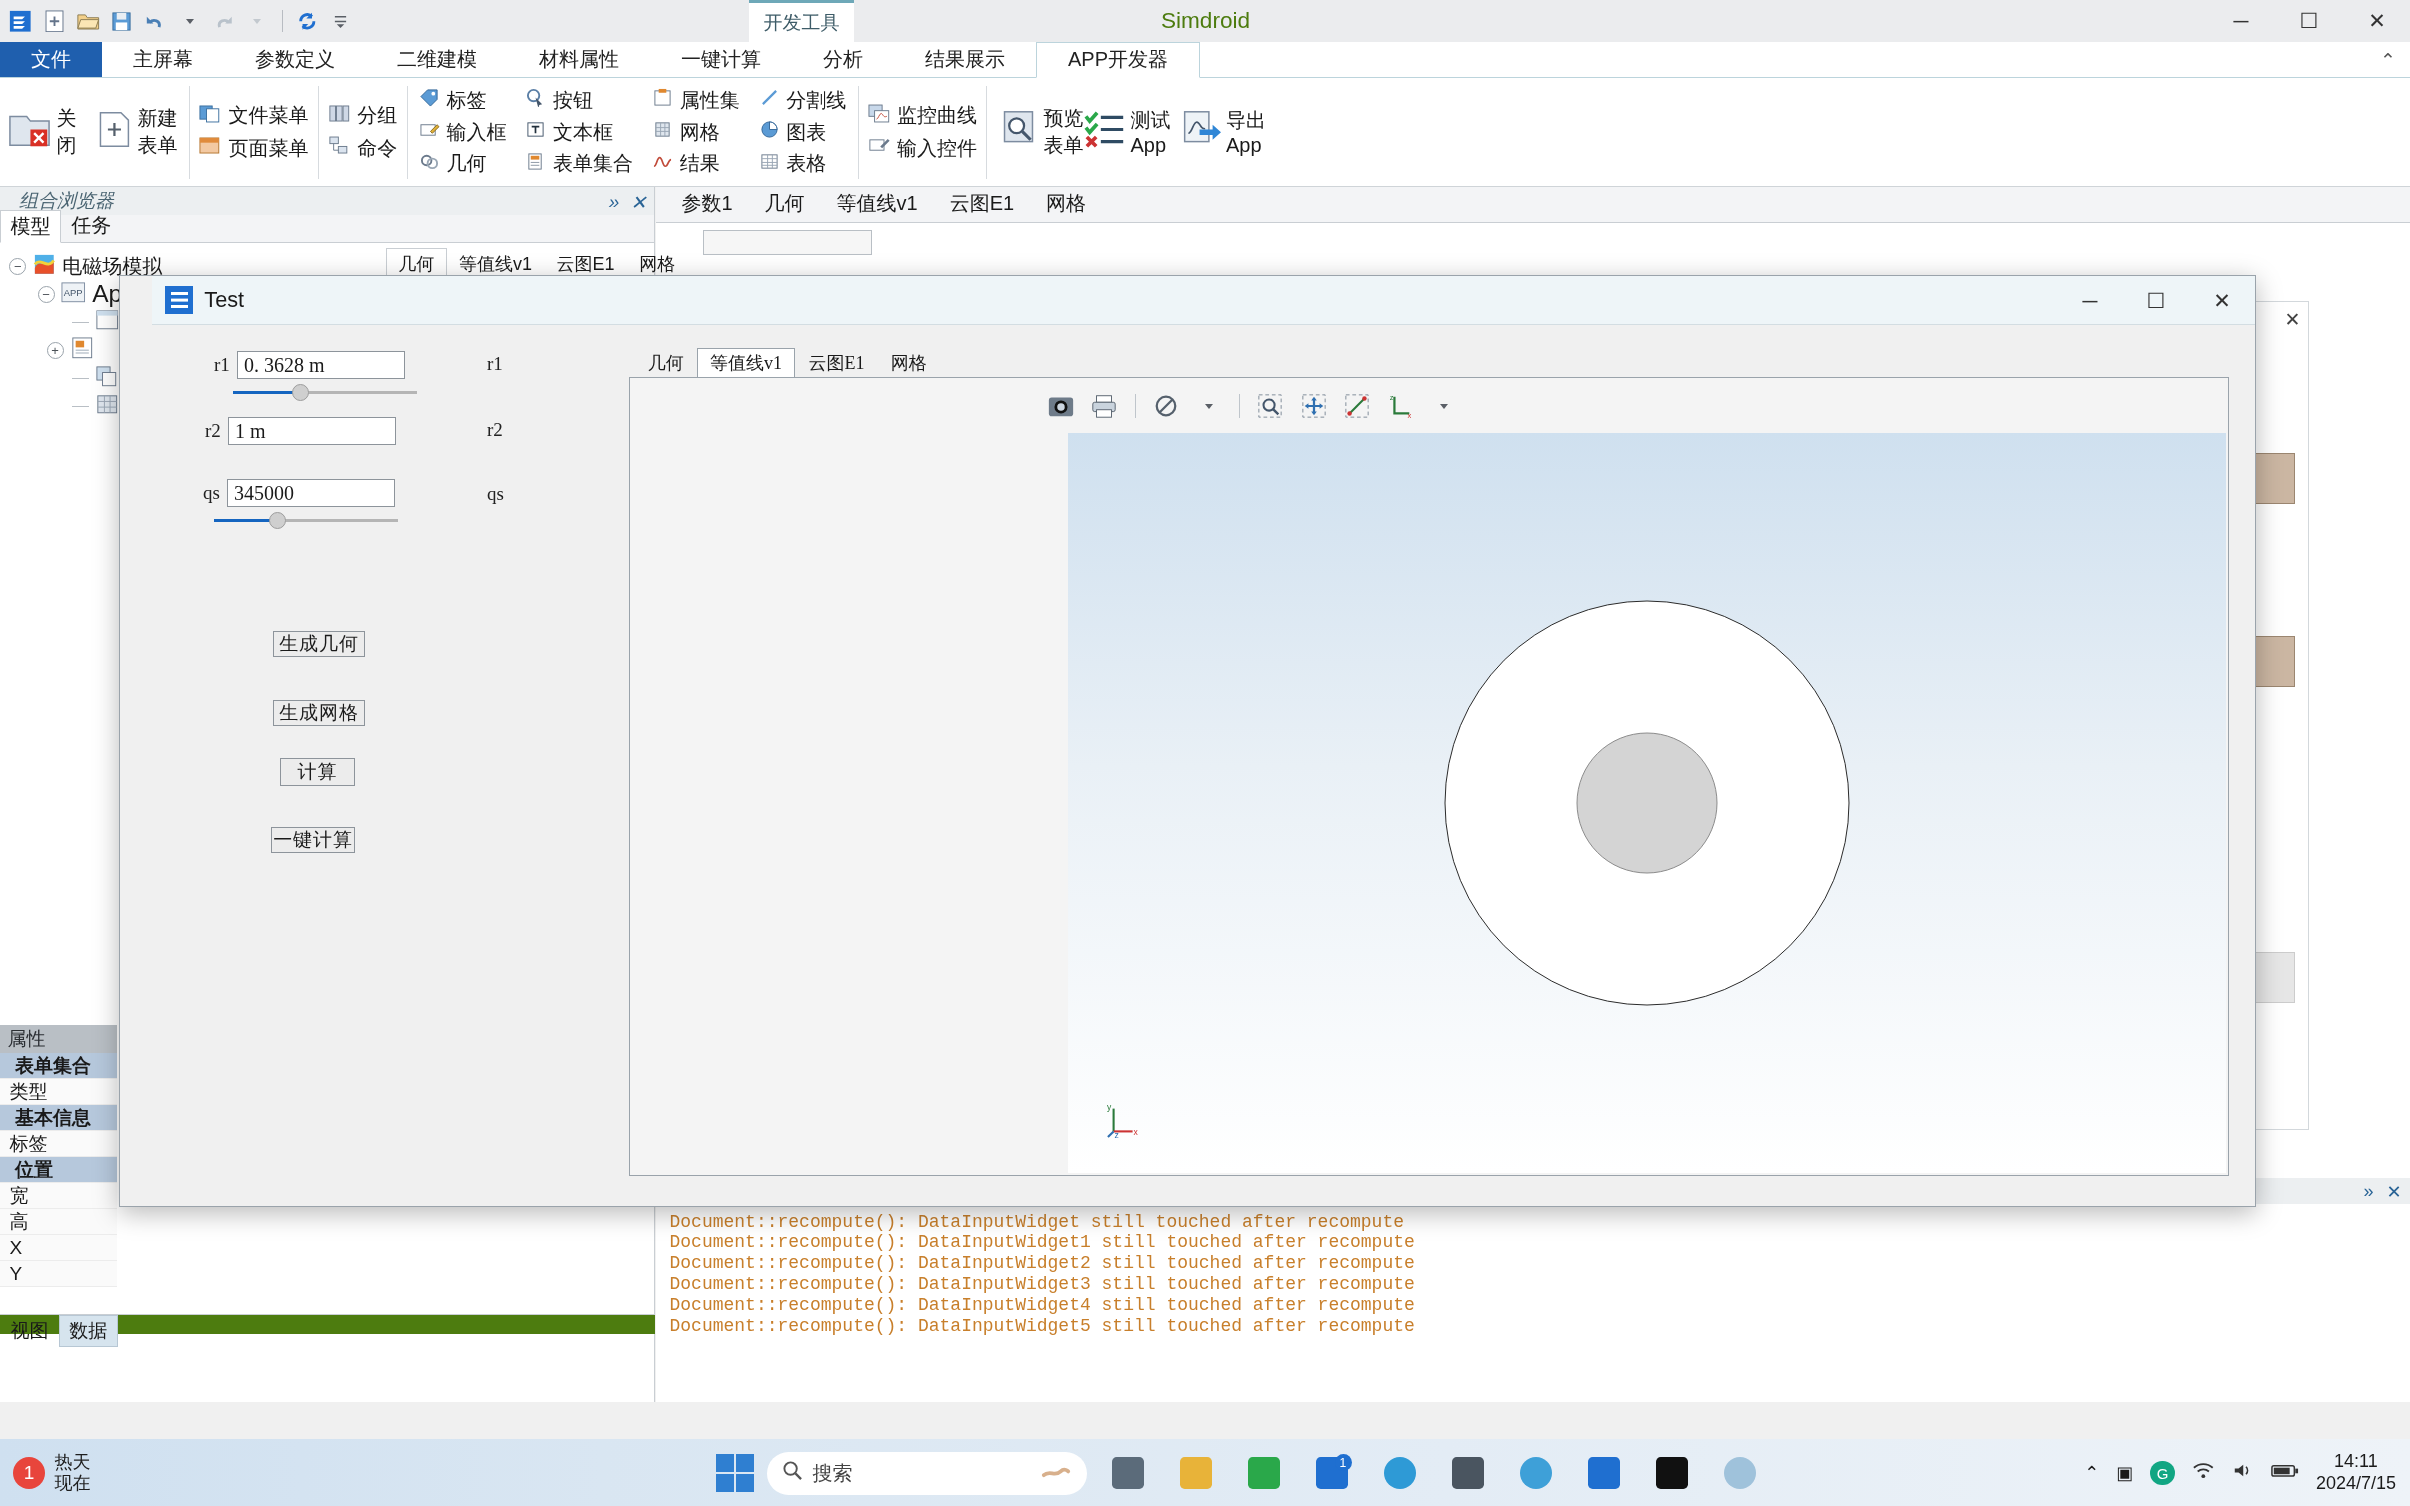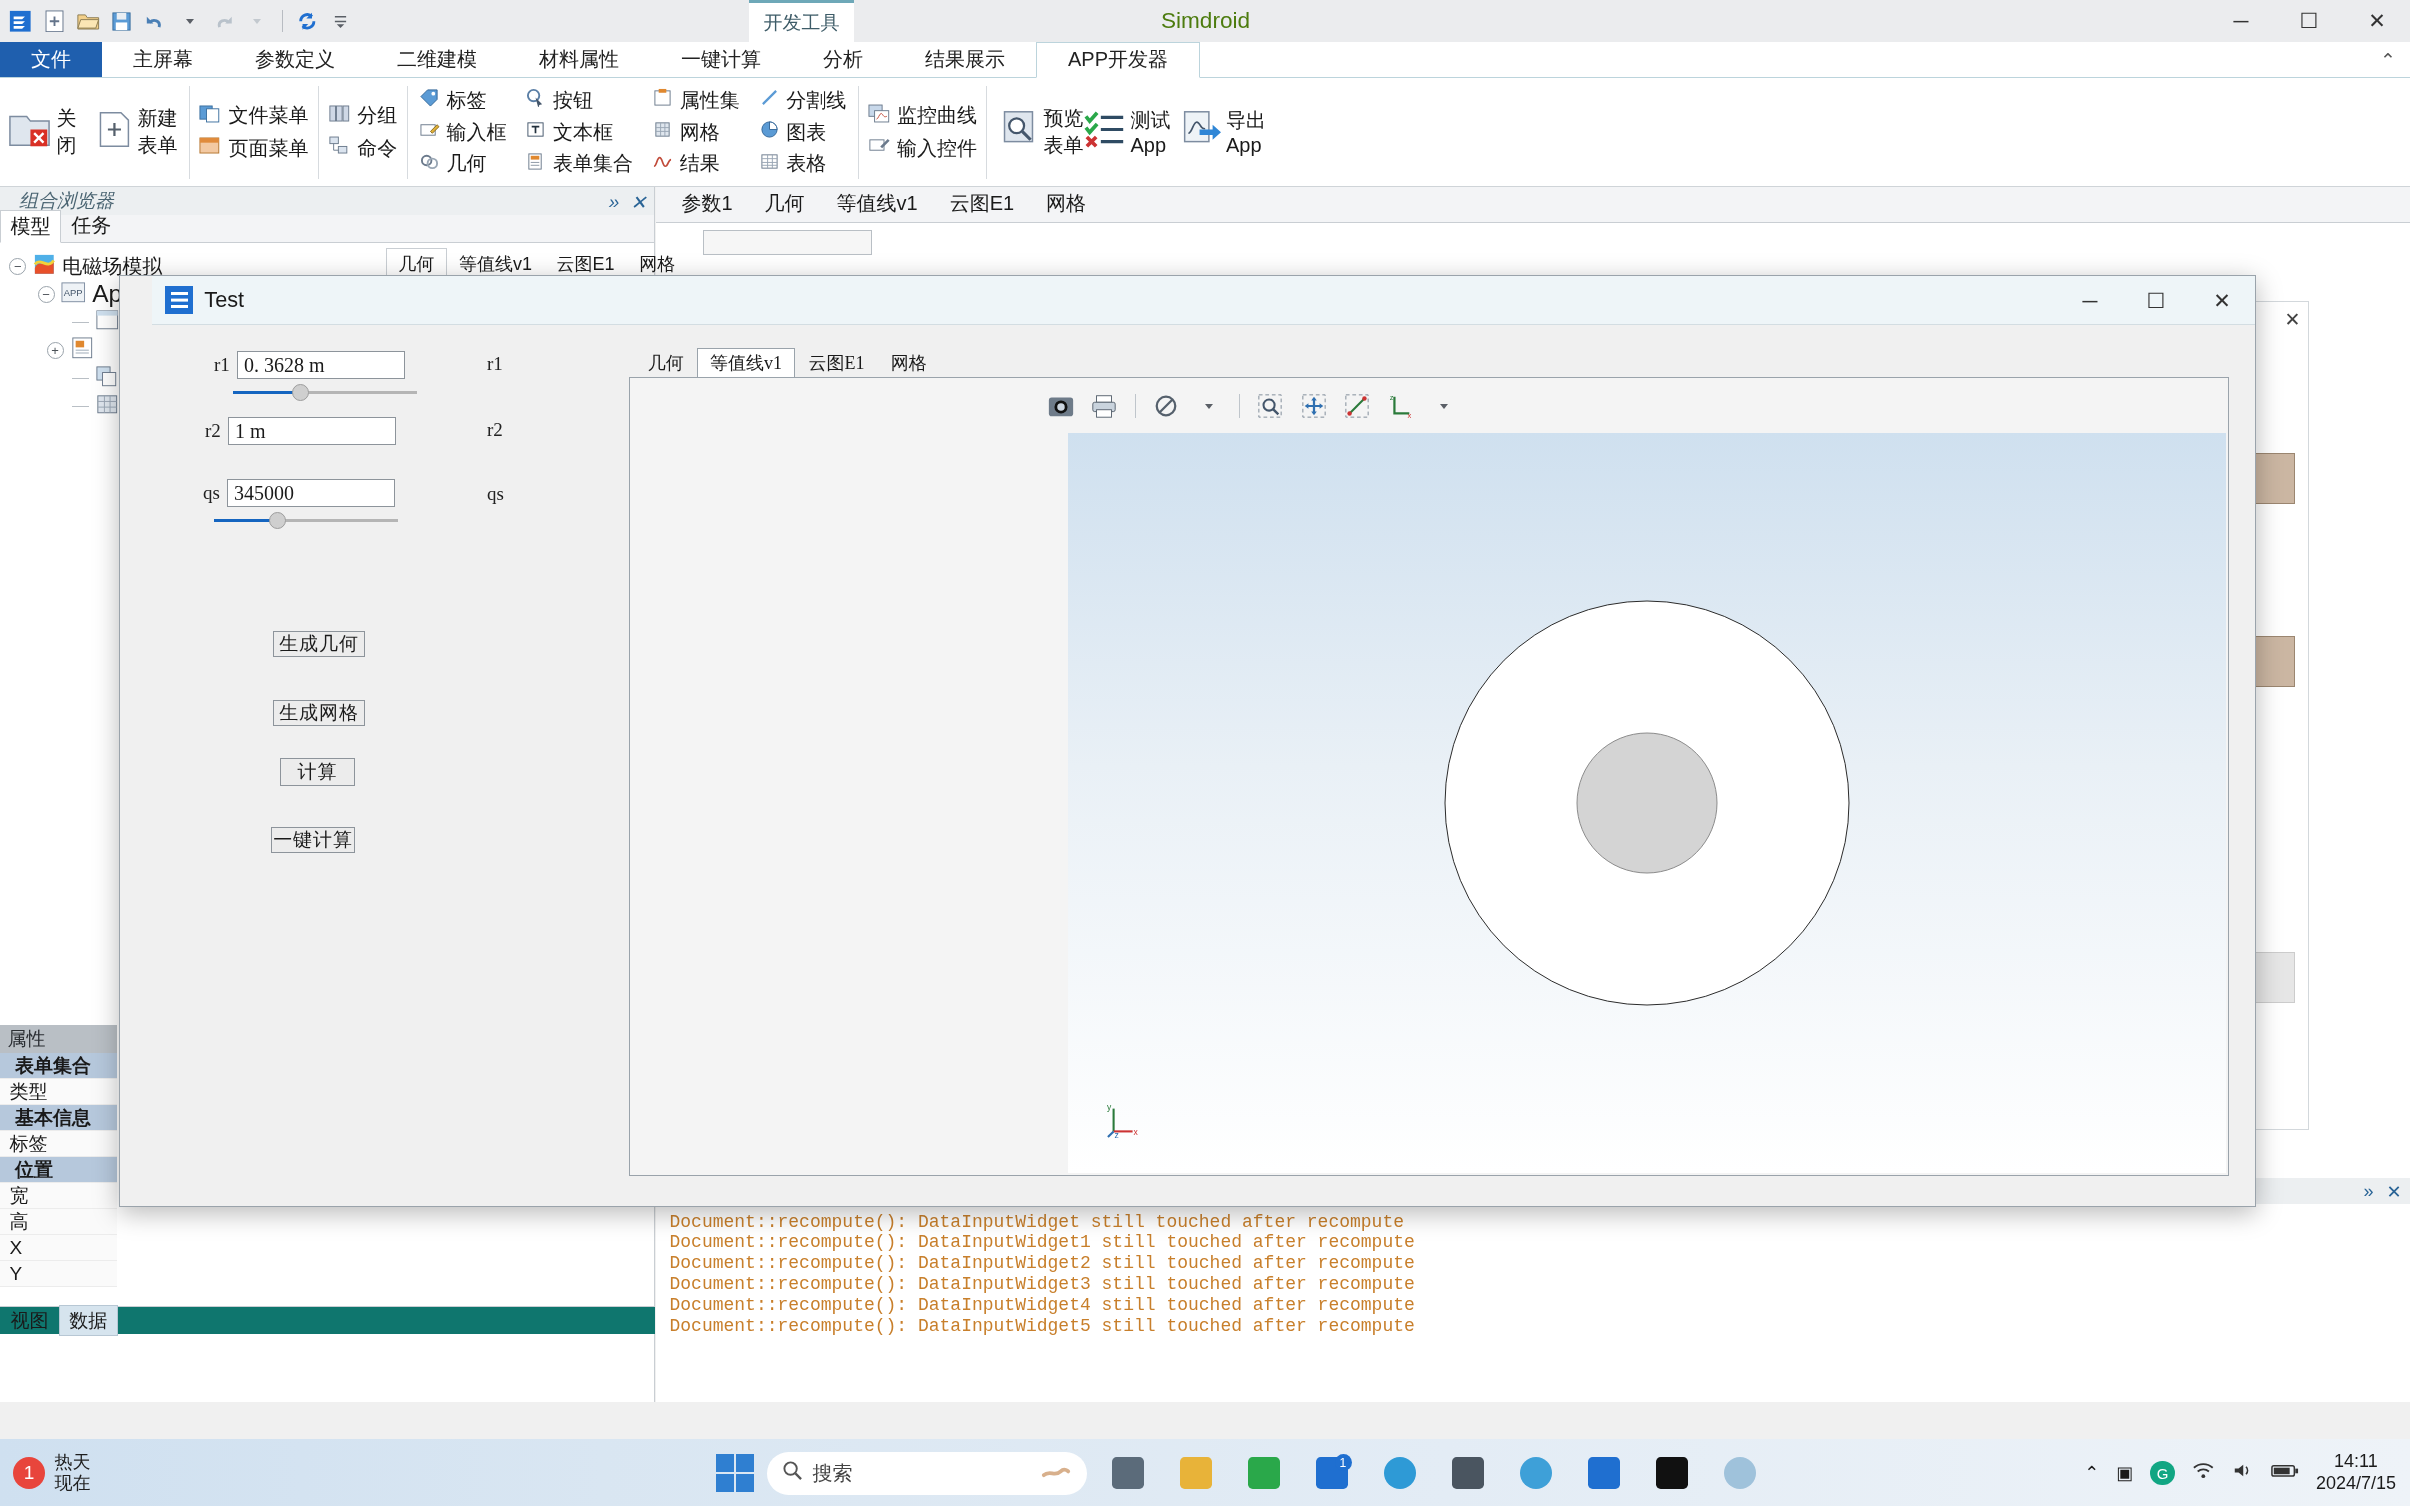--- a/index.html
+++ b/index.html
@@ -72,21 +72,21 @@
   #tree{padding:9.4px 5.6px;font-size:20px;}
   .tnode{display:flex;align-items:center;gap:6.6px;height:28px;}
   .texp{width:17px;height:17px;border:0.9px solid #9aa3ab;border-radius:8.5px;display:flex;align-items:center;justify-content:center;font-size:13px;color:#4b5157;background:#fff;}
   .tline{width:17px;border-top:0.9px solid #b9bfc5;}
 
   
   #props{position:absolute;left:0;bottom:115px;width:117px;}
   #props-head{height:28px;background:#b9bfc5;display:flex;align-items:center;padding-left:7.5px;font-size:19px;color:#2a2e33;}
   .prow{height:26px;display:flex;align-items:center;padding-left:9.4px;font-size:19px;background:#fafafa;border-bottom:0.9px solid #ececec;}
   .prow.grp{background:#b6c8dc;font-weight:bold;padding-left:15px;}
-  #status-left{position:absolute;left:0;bottom:68px;width:655px;height:28px;background:#0f766e;border-top:0.9px solid #c9ced3;display:flex;align-items:center;}
+  #status-left{position:absolute;left:0;bottom:68px;width:655px;height:20px;background:#4d7c0f;border-top:0.9px solid #c9ced3;display:flex;align-items:flex-start;}
   .stab{padding:1.9px 9.4px;font-size:19px;border:0.9px solid transparent;}
   .stab.active{background:#d6e4ee;border:0.9px solid #b7c7d4;}
 
   
   #main{position:absolute;left:656px;top:187px;width:1754px;height:1215px;background:#fff;}
   #main-tabs{height:36px;display:flex;align-items:flex-end;background:#f3f4f6;border-bottom:0.9px solid #c9ced3;padding-left:9.4px;}
   .mtab{padding:3.8px 15px;font-size:20px;border:0.9px solid transparent;}
   #inner-tabs{position:absolute;left:386px;top:248px;display:flex;gap:0;font-size:18px;}
   .itab{padding:2.8px 11.3px;border:0.9px solid transparent;}
   .itab.active{background:#fff;border:0.9px solid #c9ced3;}

